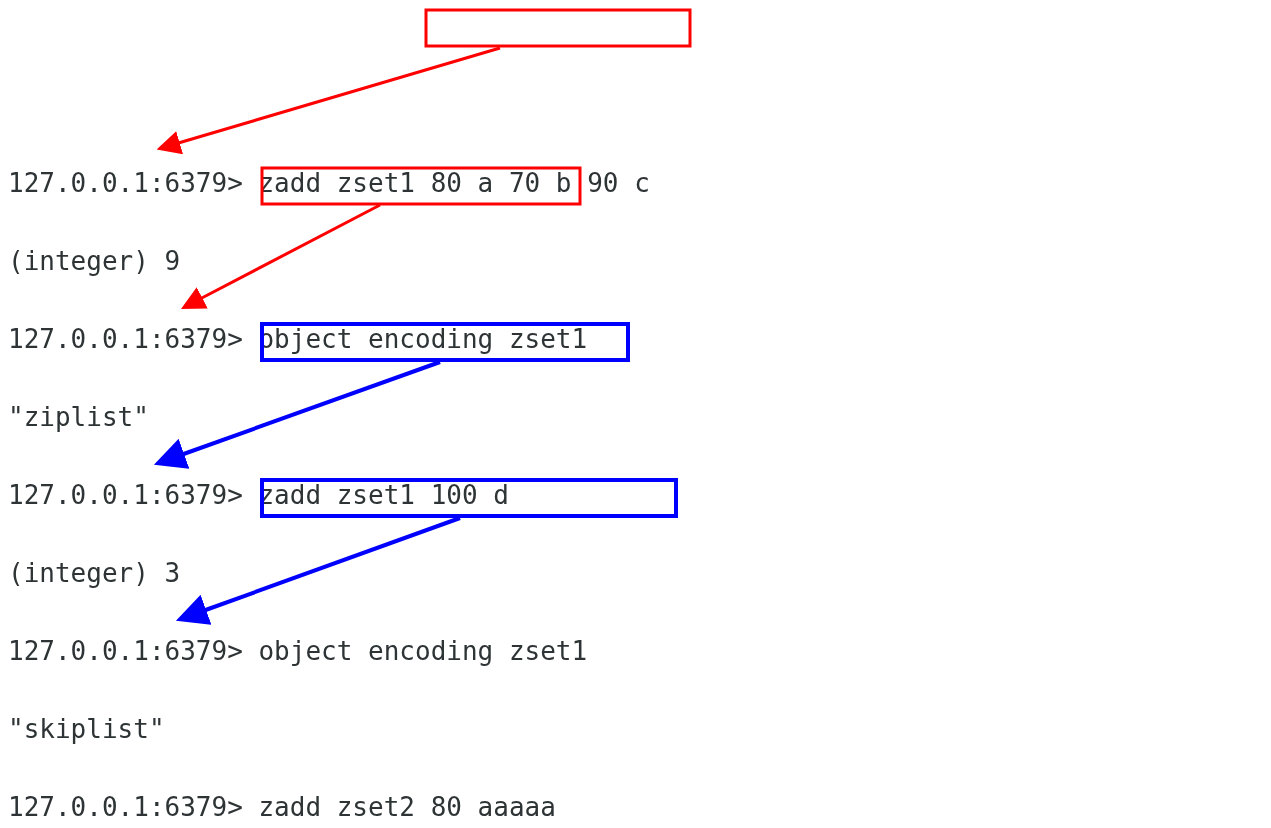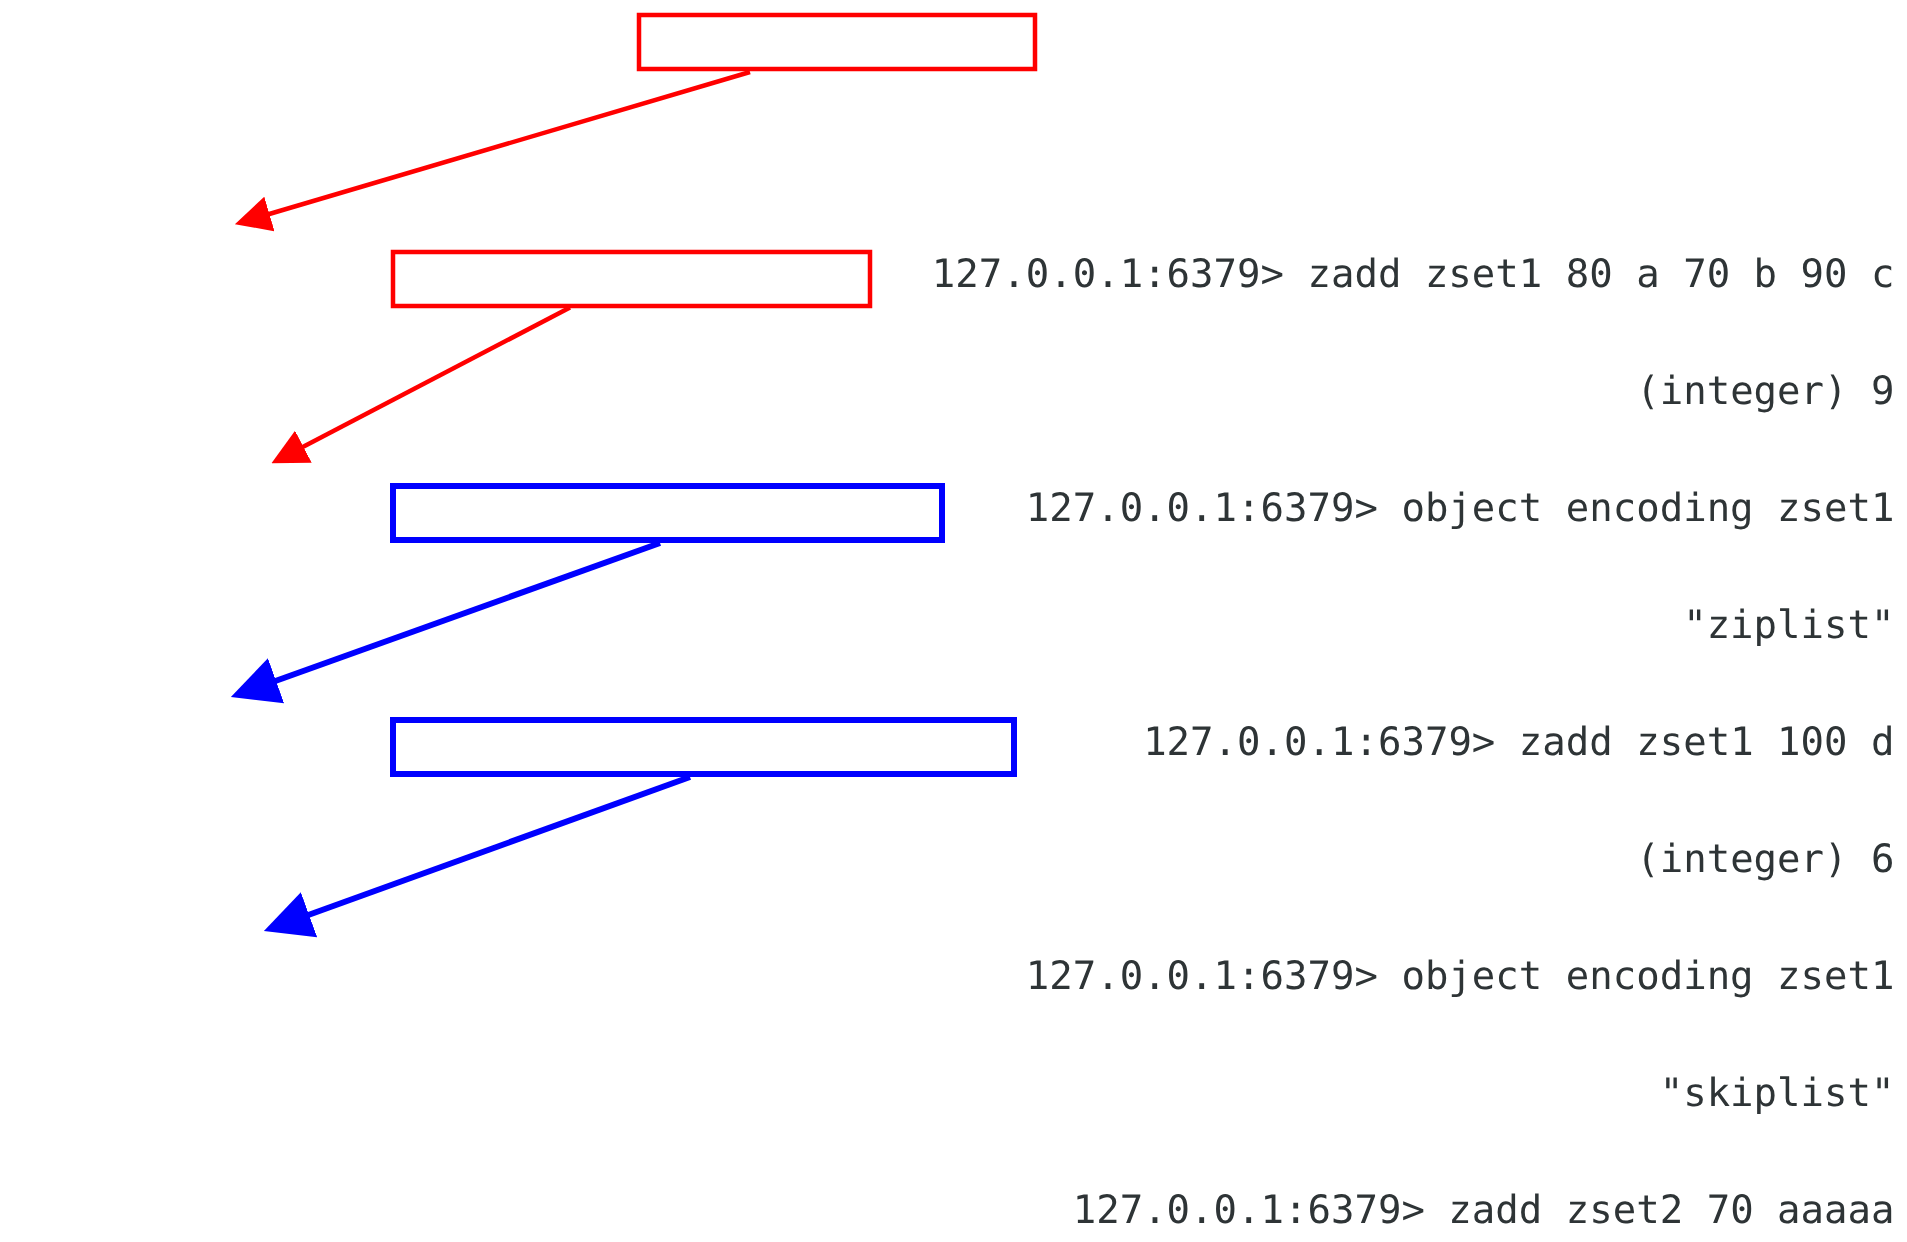--- a/index.html
+++ b/index.html
@@ -8,43 +8,42 @@
       font-family: "DejaVu Sans Mono", "Liberation Mono", monospace;
       font-size: 26px;
       line-height: 1.5;
       background: #ffffff;
       color: #2e3436;
       position: relative;
       white-space: pre;
     }
     .line {
       display: block;
-      text-align: right;
     }
     svg.overlay {
       position: absolute;
       top: 0;
       left: 0;
       pointer-events: none;
     }
   </style>
 </head>
 <body>
 
 
 
 <span class="line"><span>127.0.0.1:6379&gt; zadd zset1 </span><span>80 a 70 b 90 c</span></span>
 <span class="line">(integer) 9</span>
 <span class="line">127.0.0.1:6379&gt; object encoding zset1</span>
 <span class="line">"ziplist"</span>
 <span class="line"><span>127.0.0.1:6379&gt; </span><span>zadd zset1 100 d</span></span>
-<span class="line">(integer) 6</span>
+<span class="line">(integer) 3</span>
 <span class="line">127.0.0.1:6379&gt; object encoding zset1</span>
 <span class="line">"skiplist"</span>
-<span class="line"><span>127.0.0.1:6379&gt; </span><span>zadd zset2 70 aaaaa</span></span>
+<span class="line"><span>127.0.0.1:6379&gt; </span><span>zadd zset2 80 aaaaa</span></span>
 
 
 
 
 
 
 
 
 
 <svg class="overlay" width="1271" height="828">

